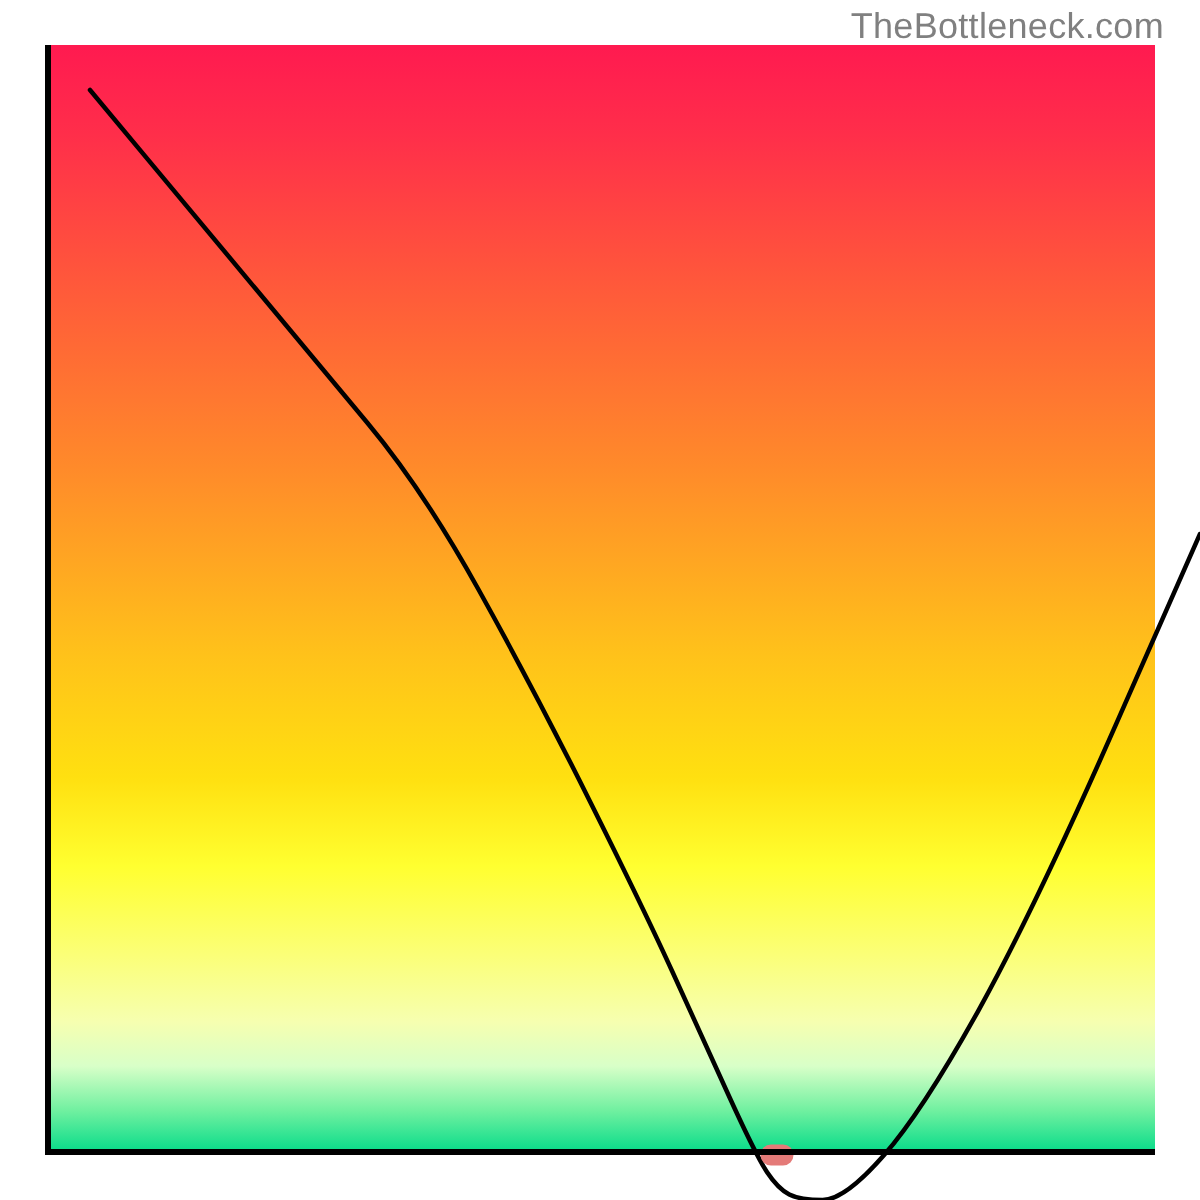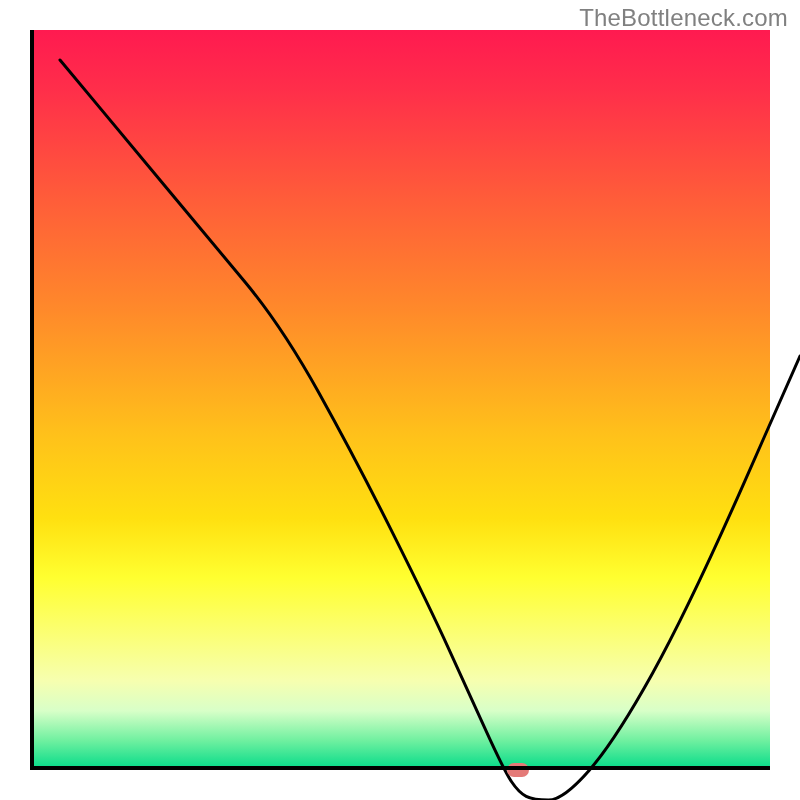--- a/index.html
+++ b/index.html
@@ -12,21 +12,21 @@
     overflow: hidden;
   }
   .frame {
     position: relative;
     width: 800px;
     height: 800px;
   }
   .watermark {
     position: absolute;
     top: 4px;
-    right: 12px;
+    right: 24px;
     font-size: 24px;
     color: #808080;
     font-weight: 500;
     letter-spacing: 0.2px;
   }
   
   .plot {
     position: absolute;
     left: 30px;
     top: 30px;

